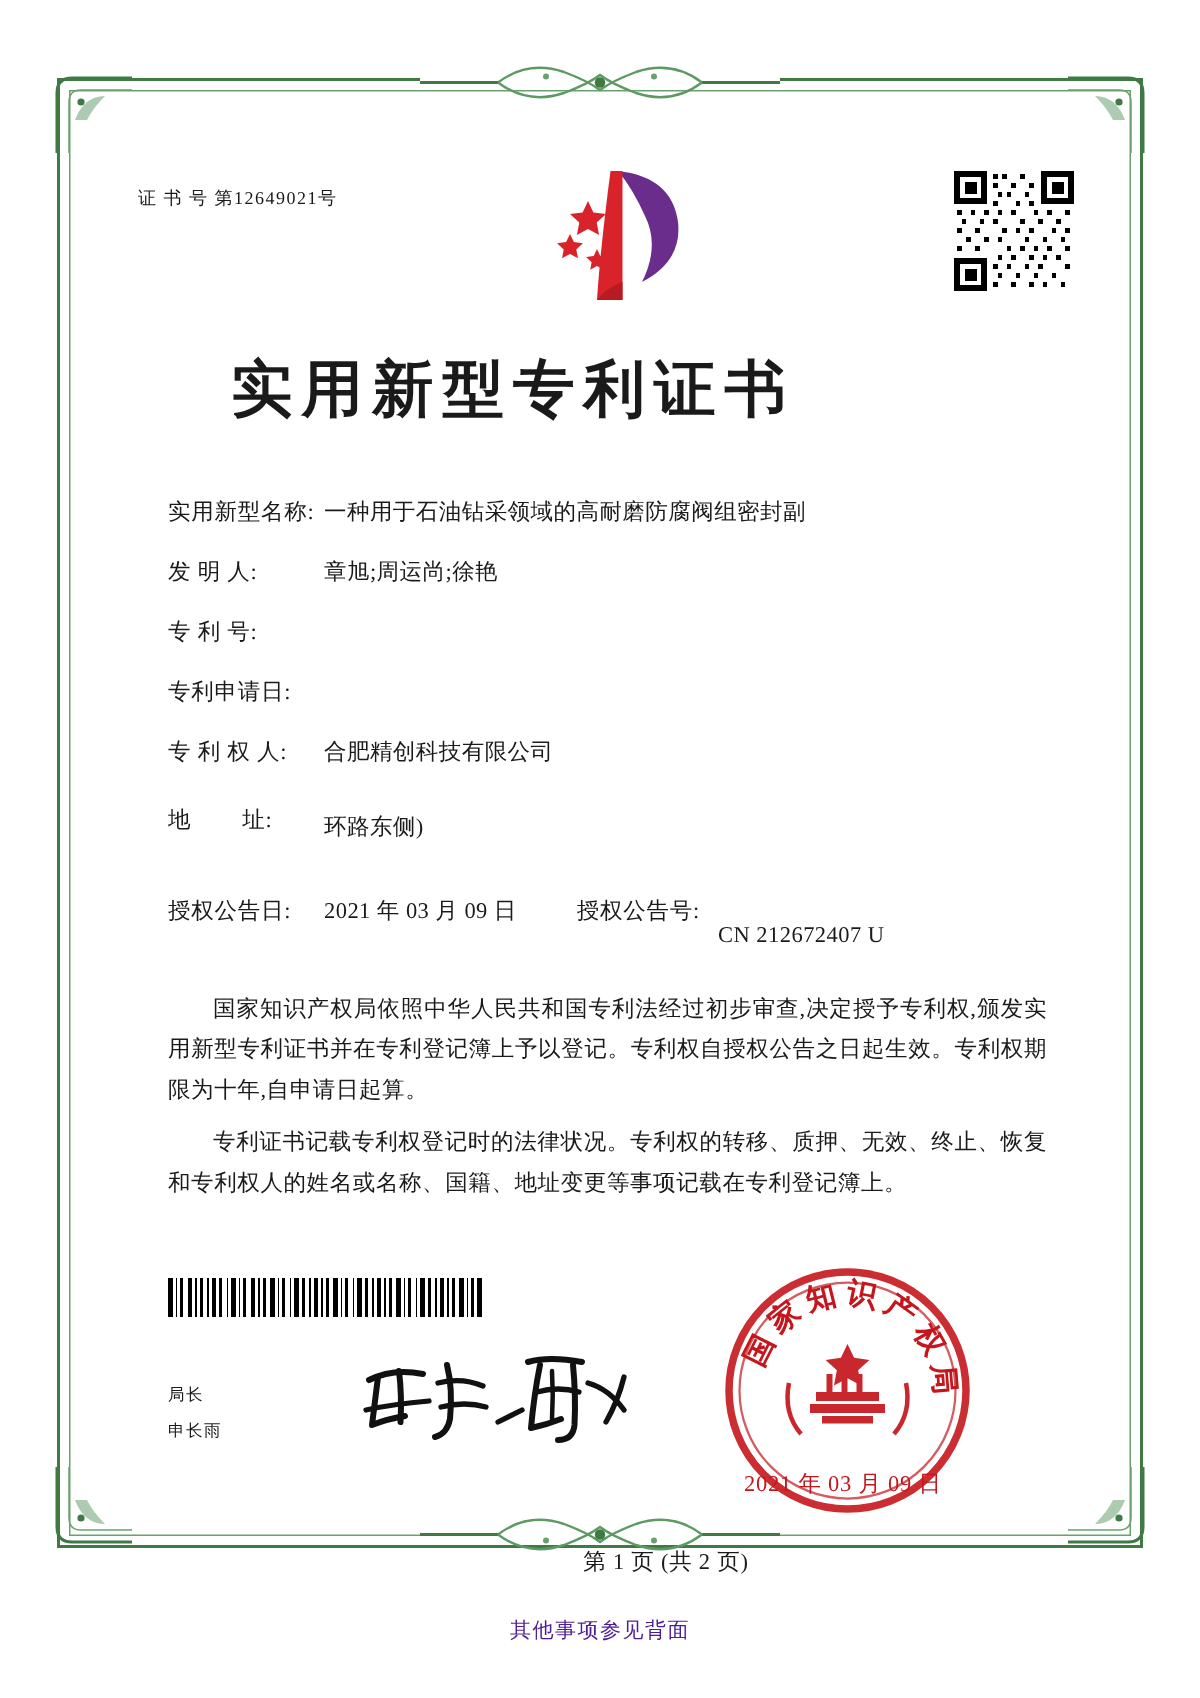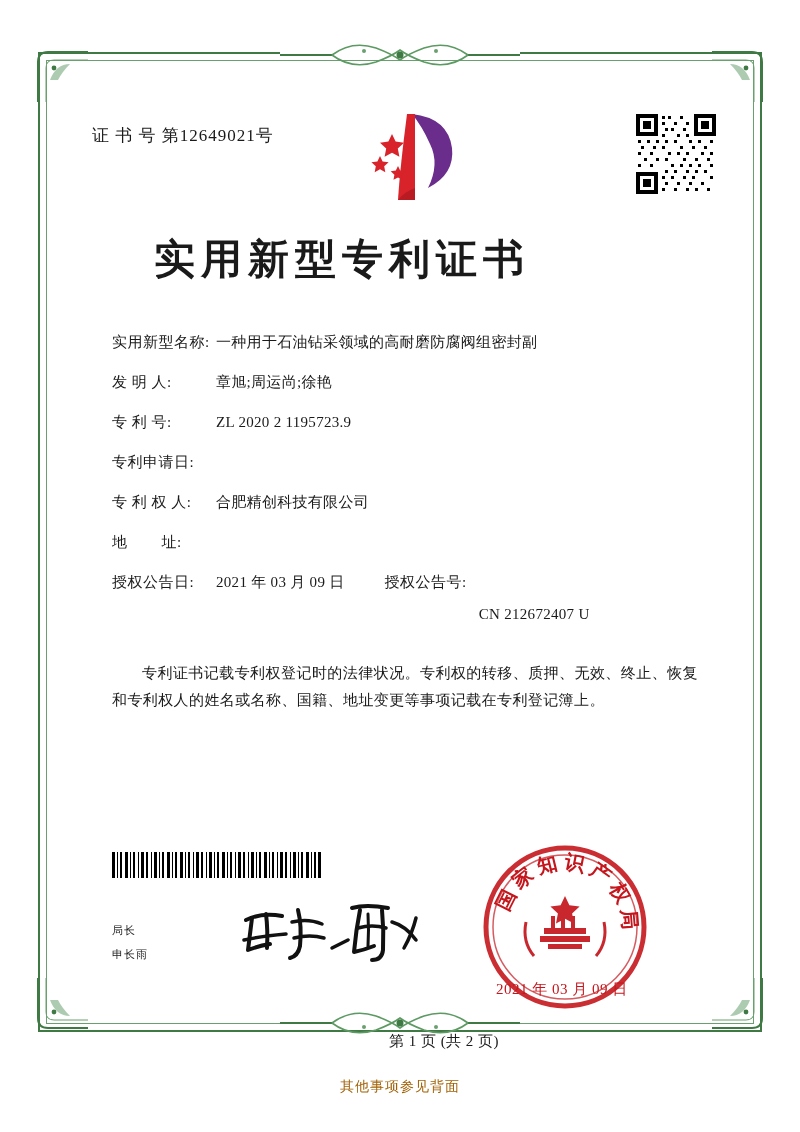--- a/index.html
+++ b/index.html
@@ -78,21 +78,21 @@
     top: 112px;
     width: 84px;
     height: 84px;
   }
 
   
   .cert-no {
     position: absolute;
     left: 92px;
     top: 124px;
-    font-size: 17px;
+    font-size: 12px;
     letter-spacing: 1px;
     font-family: "Liberation Serif", "DejaVu Serif", serif;
   }
 
   
   .cert-title {
     position: absolute;
     left: 0;
     top: 232px;
     width: 684px;
@@ -126,21 +126,21 @@
   .field-value {
     flex: 1;
     letter-spacing: 0.3px;
   }
   .field-value .line2 {
     display: block;
     margin-top: 10px;
   }
   .row-inline {
     display: flex;
-    align-items: flex-start;
+    align-items: center;
     margin-bottom: 6px;
   }
   .inline-label {
     width: 104px;
     flex: 0 0 104px;
     white-space: pre;
     letter-spacing: 0.5px;
   }
   .inline-value {
     flex: 0 0 auto;
@@ -229,21 +229,21 @@
     letter-spacing: 0.5px;
     padding-left: 44px;
   }
   .footnote {
     position: absolute;
     left: 0;
     top: 1078px;
     width: 800px;
     text-align: center;
     font-size: 14px;
-    color: #a16207;
+    color: #4c1d95;
     letter-spacing: 1px;
   }
 </style>
 </head>
 <body>
 
 <div class="cert-border-outer"></div>
 <div class="cert-border-inner"></div>
 
 <div class="corner tl">
@@ -408,48 +408,49 @@
     <div class="field-value">一种用于石油钻采领域的高耐磨防腐阀组密封副</div>
   </div>
 
   <div class="field-row">
     <div class="field-label">发 明 人:</div>
     <div class="field-value">章旭;周运尚;徐艳</div>
   </div>
 
   <div class="field-row">
     <div class="field-label">专 利 号:</div>
-    <div class="field-value">ZL 2020 2 1195723.9</div>
   </div>
 
   <div class="field-row">
     <div class="field-label">专利申请日:</div>
   </div>
 
   <div class="field-row">
     <div class="field-label">专 利 权 人:</div>
     <div class="field-value">合肥精创科技有限公司</div>
   </div>
 
   <div class="field-row">
     <div class="field-label">地        址:</div>
     <div class="field-value">
+      <span class="line2">环路东侧)</span>
     </div>
   </div>
 
   <div class="row-inline">
     <div class="inline-label">授权公告日:</div>
     <div class="inline-value">2021 年 03 月 09 日</div>
     <div class="inline-label2">授权公告号:</div>
     <div class="inline-value2">CN 212672407 U</div>
   </div>
 
 </div>
 
 <div class="paragraphs">
+  <p>国家知识产权局依照中华人民共和国专利法经过初步审查,决定授予专利权,颁发实用新型专利证书并在专利登记簿上予以登记。专利权自授权公告之日起生效。专利权期限为十年,自申请日起算。</p>
   <p>专利证书记载专利权登记时的法律状况。专利权的转移、质押、无效、终止、恢复和专利权人的姓名或名称、国籍、地址变更等事项记载在专利登记簿上。</p>
 </div>
 
 <div class="barcode">
   <svg width="210" height="26" viewBox="0 0 210 26" shape-rendering="crispEdges">
     <rect width="210" height="26" fill="#ffffff"></rect>
     <g fill="#000000">
       <rect x="0" y="0" width="3" height="26"></rect>
         <rect x="5" y="0" width="1" height="26"></rect>
       <rect x="8" y="0" width="2" height="26"></rect>

